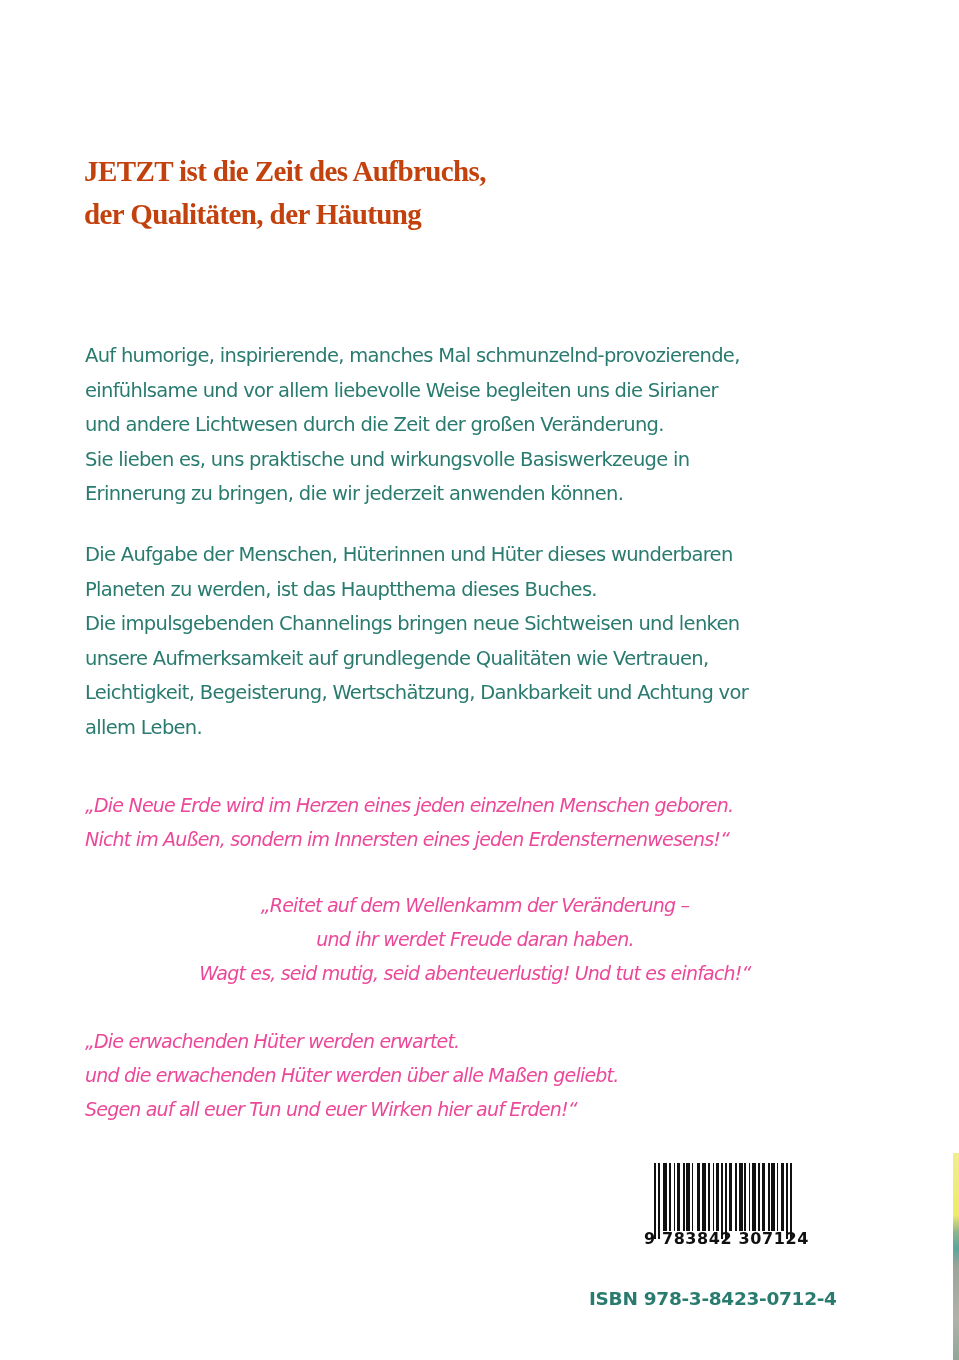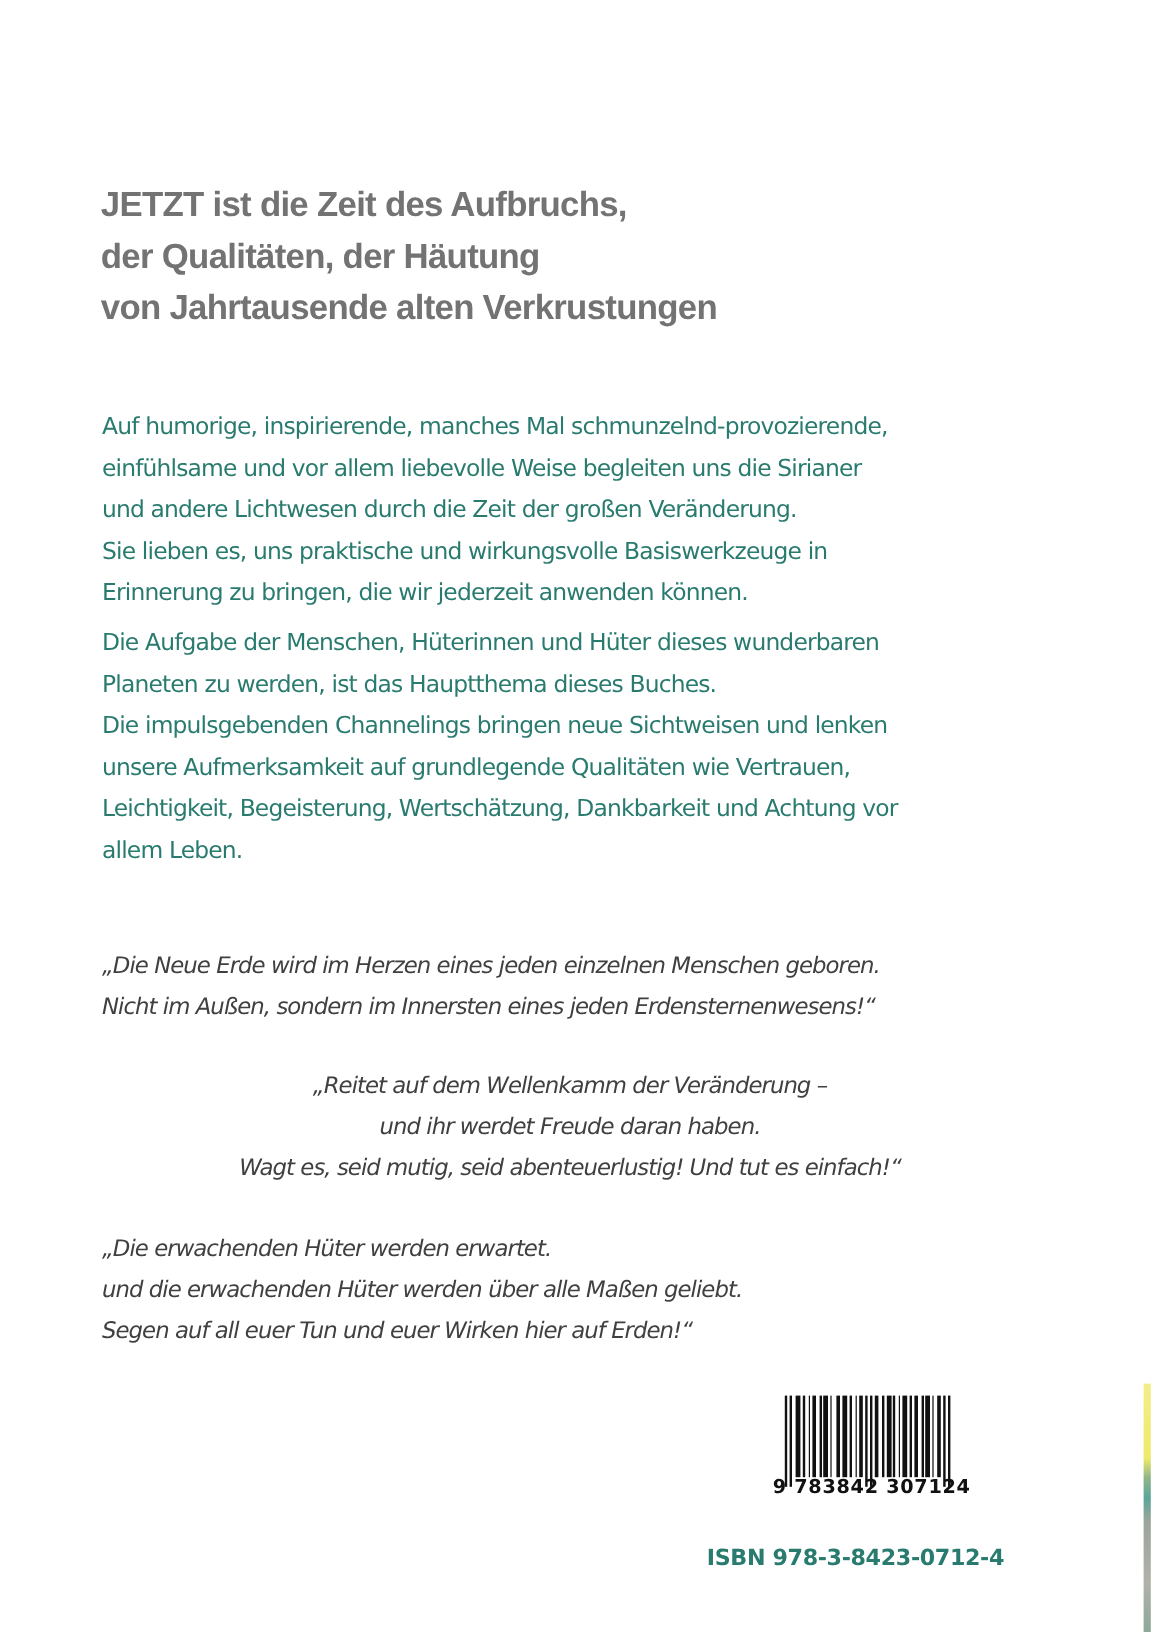--- a/index.html
+++ b/index.html
@@ -2,34 +2,34 @@
 <html><head>
 <meta charset="utf-8">
 <style>
   html, body { margin: 0; padding: 0; }
   body {
     width: 959px; height: 1360px; background: #ffffff; position: relative; overflow: hidden;
     font-family: "DejaVu Sans", sans-serif; color: #2a7b6f;
   }
   .headline {
     position: absolute; left: 84px; top: 150px; width: 760px;
-    font-family: Liberation Sans, sans-serif; font-weight: bold; font-size: 29px;
-    line-height: 43px; letter-spacing: -0.6px; color: #737373;
+    font-family: Liberation Serif, serif; font-weight: bold; font-size: 29px;
+    line-height: 43px; letter-spacing: -0.6px; color: #c2410c;
   }
   .headline div { white-space: nowrap; }
   .para {
     position: absolute; left: 85px; width: 780px;
     font-family: "DejaVu Sans", sans-serif; font-size: 19.5px; line-height: 34.5px;
     letter-spacing: -0.7px; color: #2a7b6f;
   }
   .para div { white-space: nowrap; }
   .quote {
     position: absolute; left: 85px; width: 780px;
     font-family: "DejaVu Sans", sans-serif; font-style: italic; font-size: 19px; line-height: 34px;
-    letter-spacing: -0.8px; color: #404040;
+    letter-spacing: -0.8px; color: #ec4899;
   }
   .quote div { white-space: nowrap; }
   .barcode {
     position: absolute; left: 644px; top: 1163px; width: 174px; height: 90px; font-weight: bold;
   }
   .bars { position: absolute; left: 10px; top: 0; width: 164px; height: 68px; display: flex; align-items: stretch; }
   .bars span { display: block; background: #111; height: 100%; }
   .bars span.g { background: transparent; }
   .bars span.guard { height: 76px; }
   .bc-digits {
@@ -45,32 +45,31 @@
     position: absolute; left: 953px; top: 1153px; width: 6px; height: 207px;
     background: linear-gradient(to bottom, #f2ee8a 0%, #eeea6a 30%, #8fb58a 38%, #5aa69a 46%, #9aa59a 55%, #b0b2a8 80%, #8ea898 100%);
   }
 </style>
 </head>
 <body>
 
 <div class="headline">
   <div>JETZT ist die Zeit des Aufbruchs,</div>
   <div>der Qualitäten, der Häutung</div>
-  <div>von Jahrtausende alten Verkrustungen</div>
 </div>
 
 <div class="para" style="top:339px;">
   <div>Auf humorige, inspirierende, manches Mal schmunzelnd-provozierende,</div>
   <div>einfühlsame und vor allem liebevolle Weise begleiten uns die Sirianer</div>
   <div>und andere Lichtwesen durch die Zeit der großen Veränderung.</div>
   <div>Sie lieben es, uns praktische und wirkungsvolle Basiswerkzeuge in</div>
   <div>Erinnerung zu bringen, die wir jederzeit anwenden können.</div>
 </div>
 
-<div class="para" style="top:519px;">
+<div class="para" style="top:538px;">
   <div>Die Aufgabe der Menschen, Hüterinnen und Hüter dieses wunderbaren</div>
   <div>Planeten zu werden, ist das Hauptthema dieses Buches.</div>
   <div>Die impulsgebenden Channelings bringen neue Sichtweisen und lenken</div>
   <div>unsere Aufmerksamkeit auf grundlegende Qualitäten wie  Vertrauen,</div>
   <div>Leichtigkeit, Begeisterung, Wertschätzung, Dankbarkeit und Achtung vor</div>
   <div>allem Leben.</div>
 </div>
 
 <div class="quote" style="top:788px;">
   <div>„Die Neue Erde wird im Herzen eines jeden einzelnen Menschen geboren.</div>

